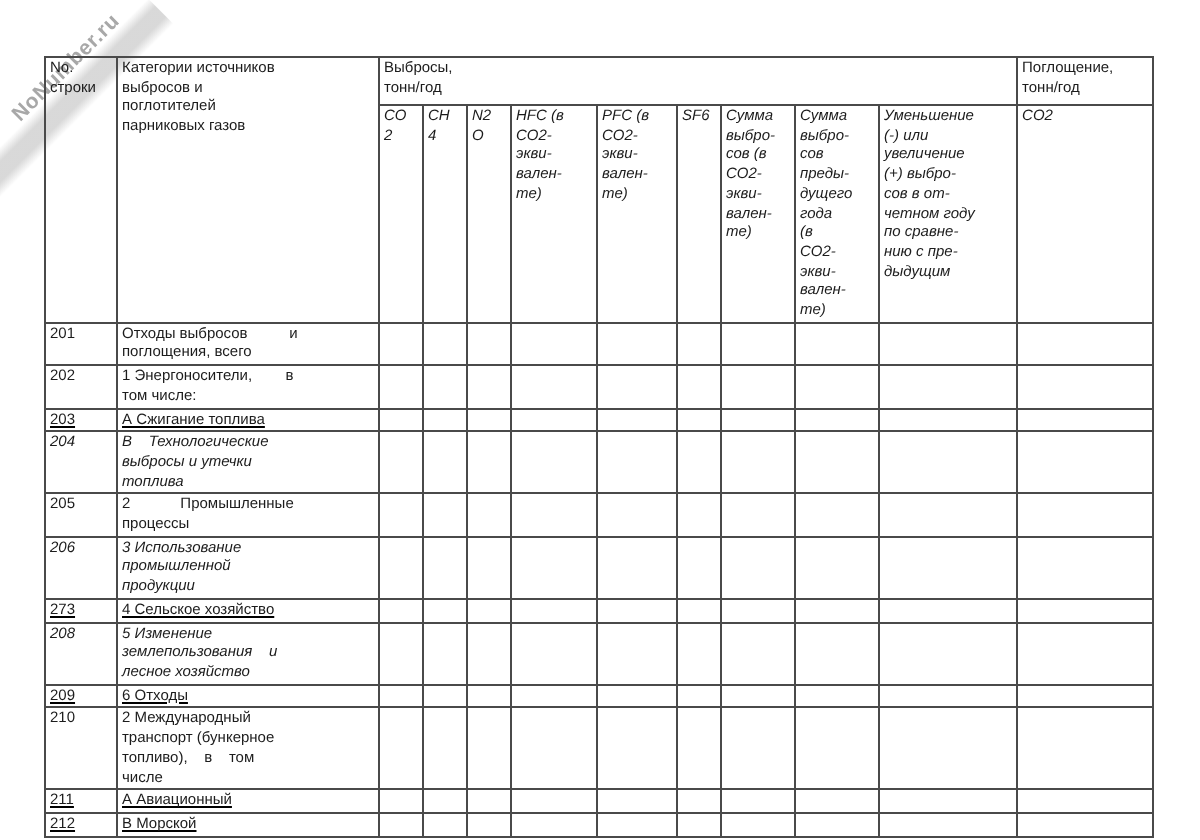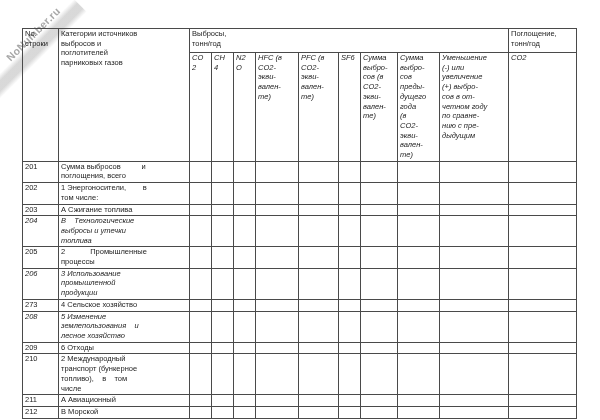--- a/index.html
+++ b/index.html
@@ -53,21 +53,21 @@
     font-weight: normal;
     font-size: 7.5px;
     line-height: 9.7px;
     color: #1c1c1c;
     white-space: pre-wrap;
     overflow: hidden;
     background: transparent;
   }
   tr.hA { height: 24px; }
   tr.hB { height: 106px; font-style: italic; }
-  tr.r1 { height: 11px; }
+  tr.r1 { height: 11px; text-decoration: underline; }
   tr.r2 { height: 20px; }
   tr.r3 { height: 29px; font-style: italic; }
   tr.r4 { height: 41px; margin-left: 31px; }
 </style>
 </head>
 <body>
 
 <div class="page">
 
   <div class="wm-band"></div>
@@ -145,21 +145,21 @@
 четном году
 по сравне-
 нию с пре-
 дыдущим</th>
         <th>CO2</th>
       </tr>
     </thead>
     <tbody>
       <tr class="r2">
         <td>201</td>
-        <td>Сумма выбросов          и
+        <td>Отходы выбросов          и
 поглощения, всего</td>
       <td></td>
           <td></td>
           <td></td>
           <td></td>
           <td></td>
           <td></td>
           <td></td>
           <td></td>
           <td></td>

